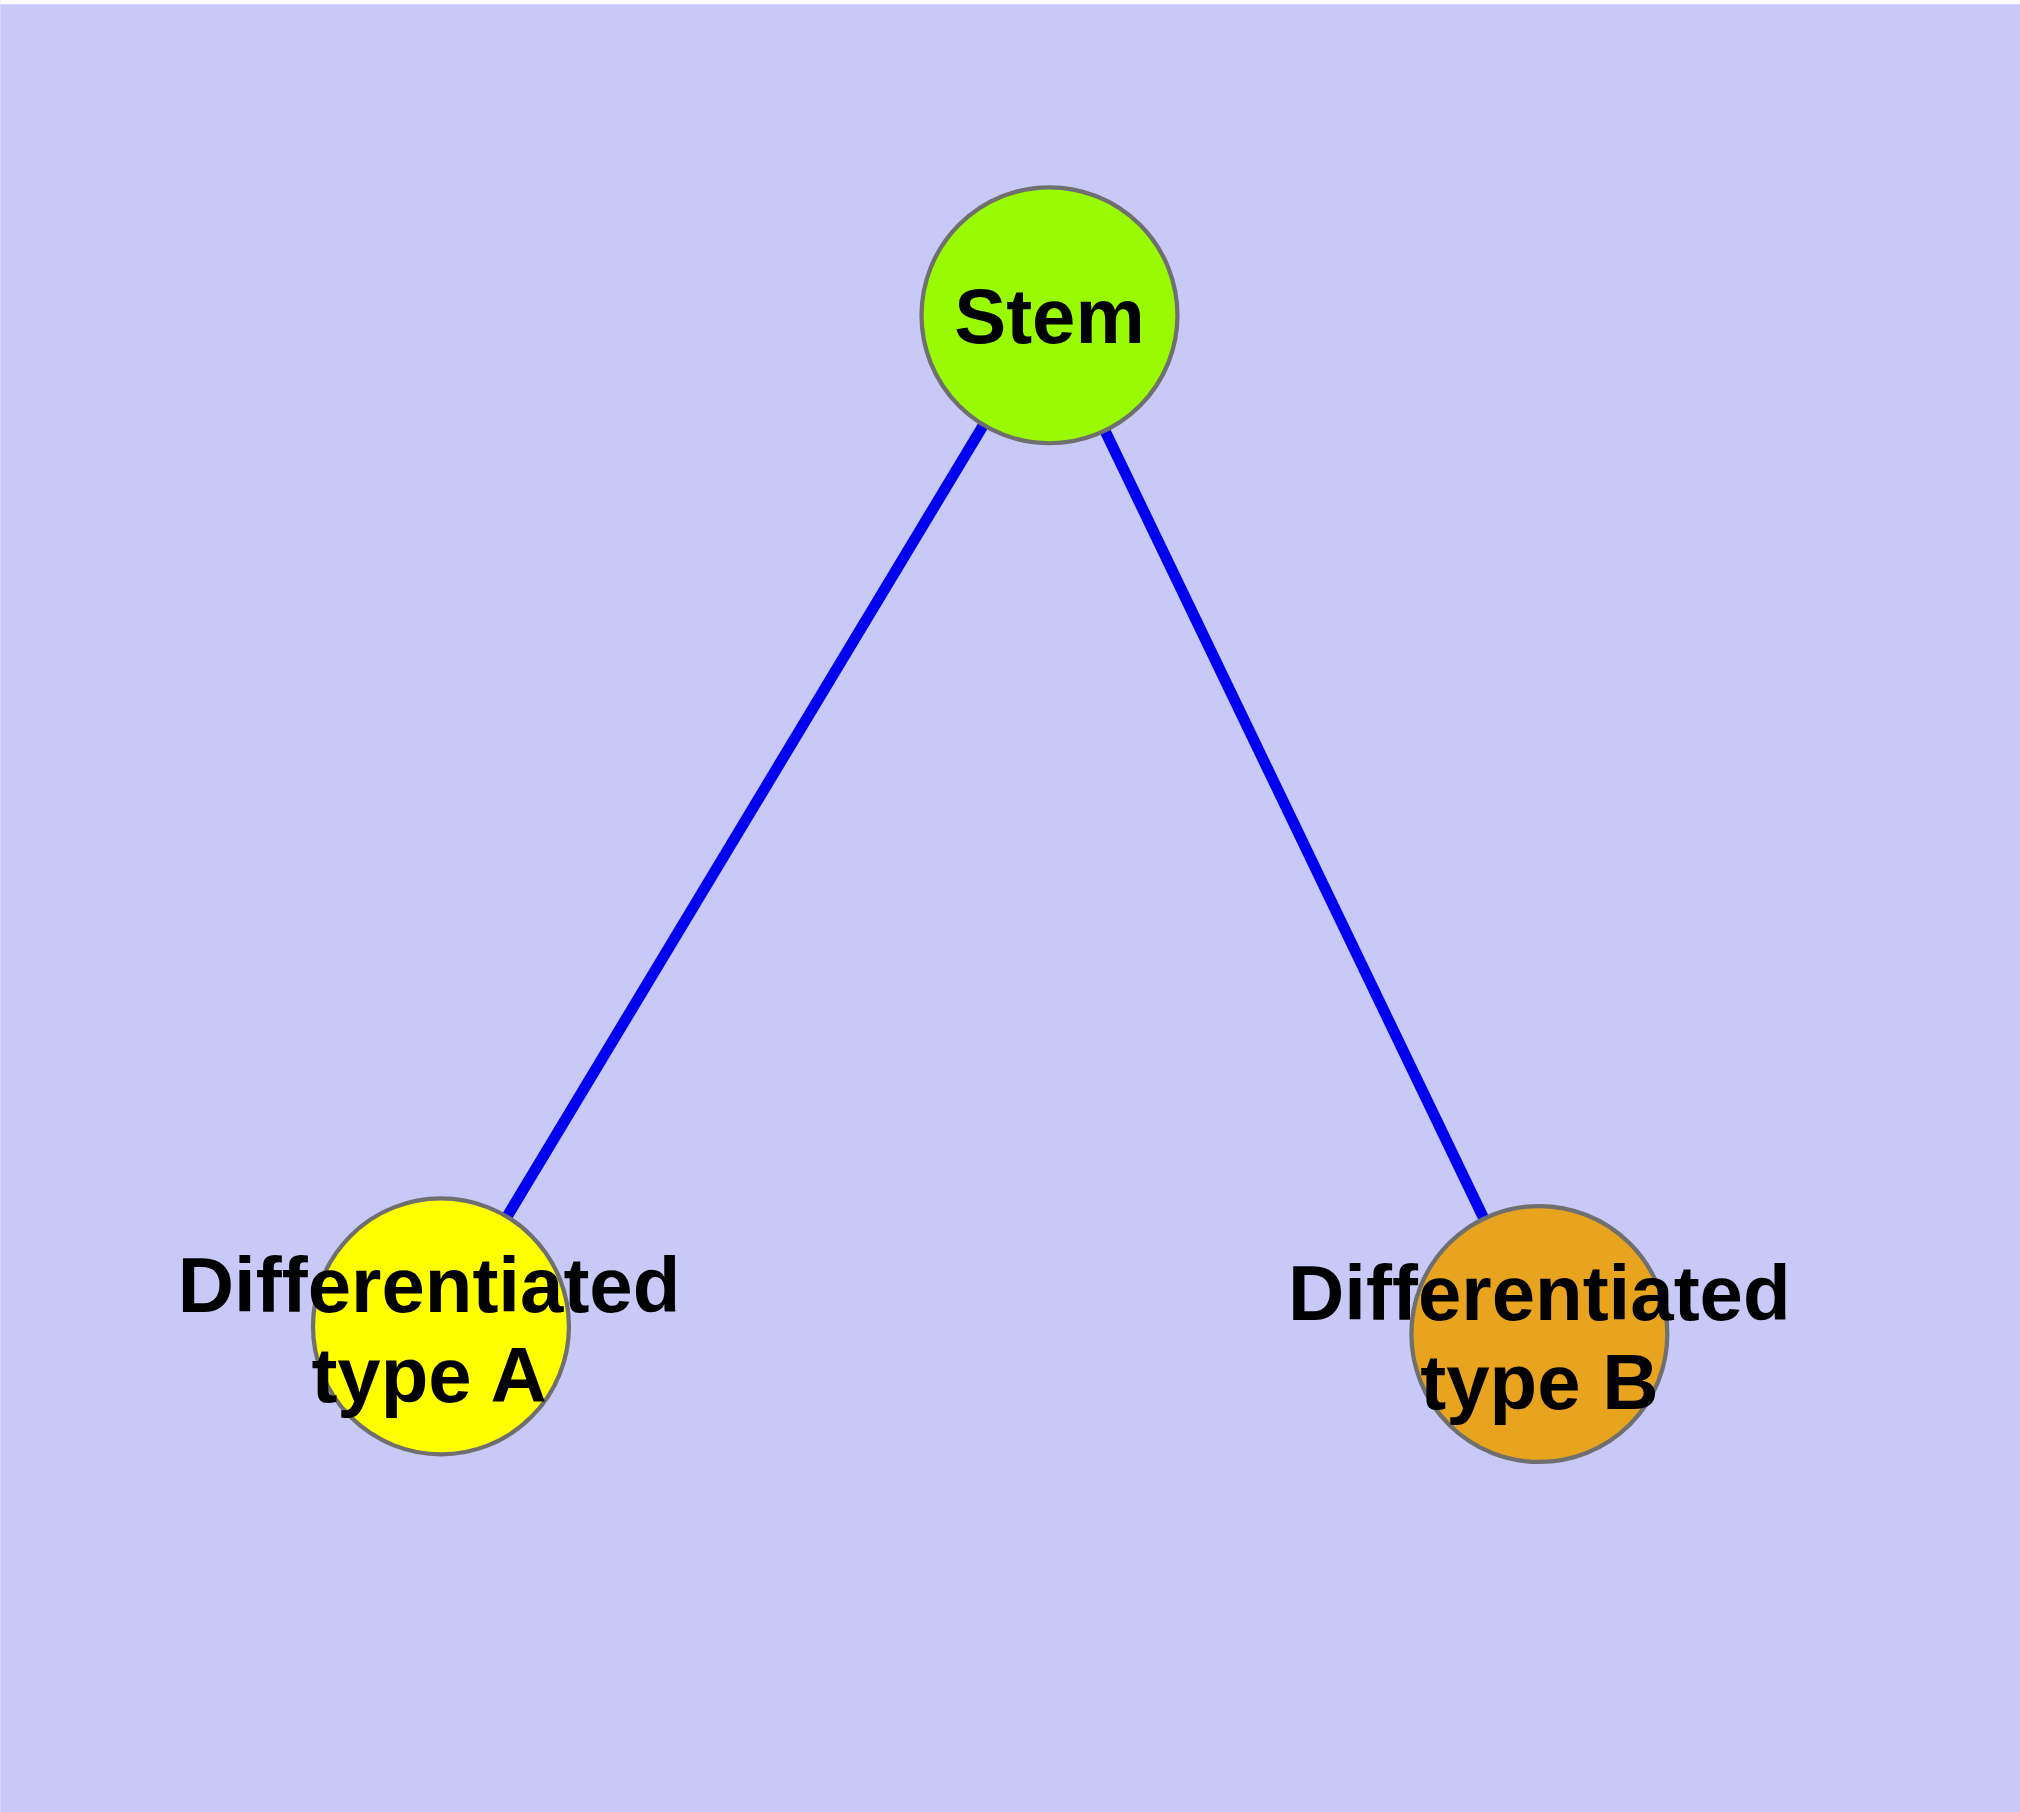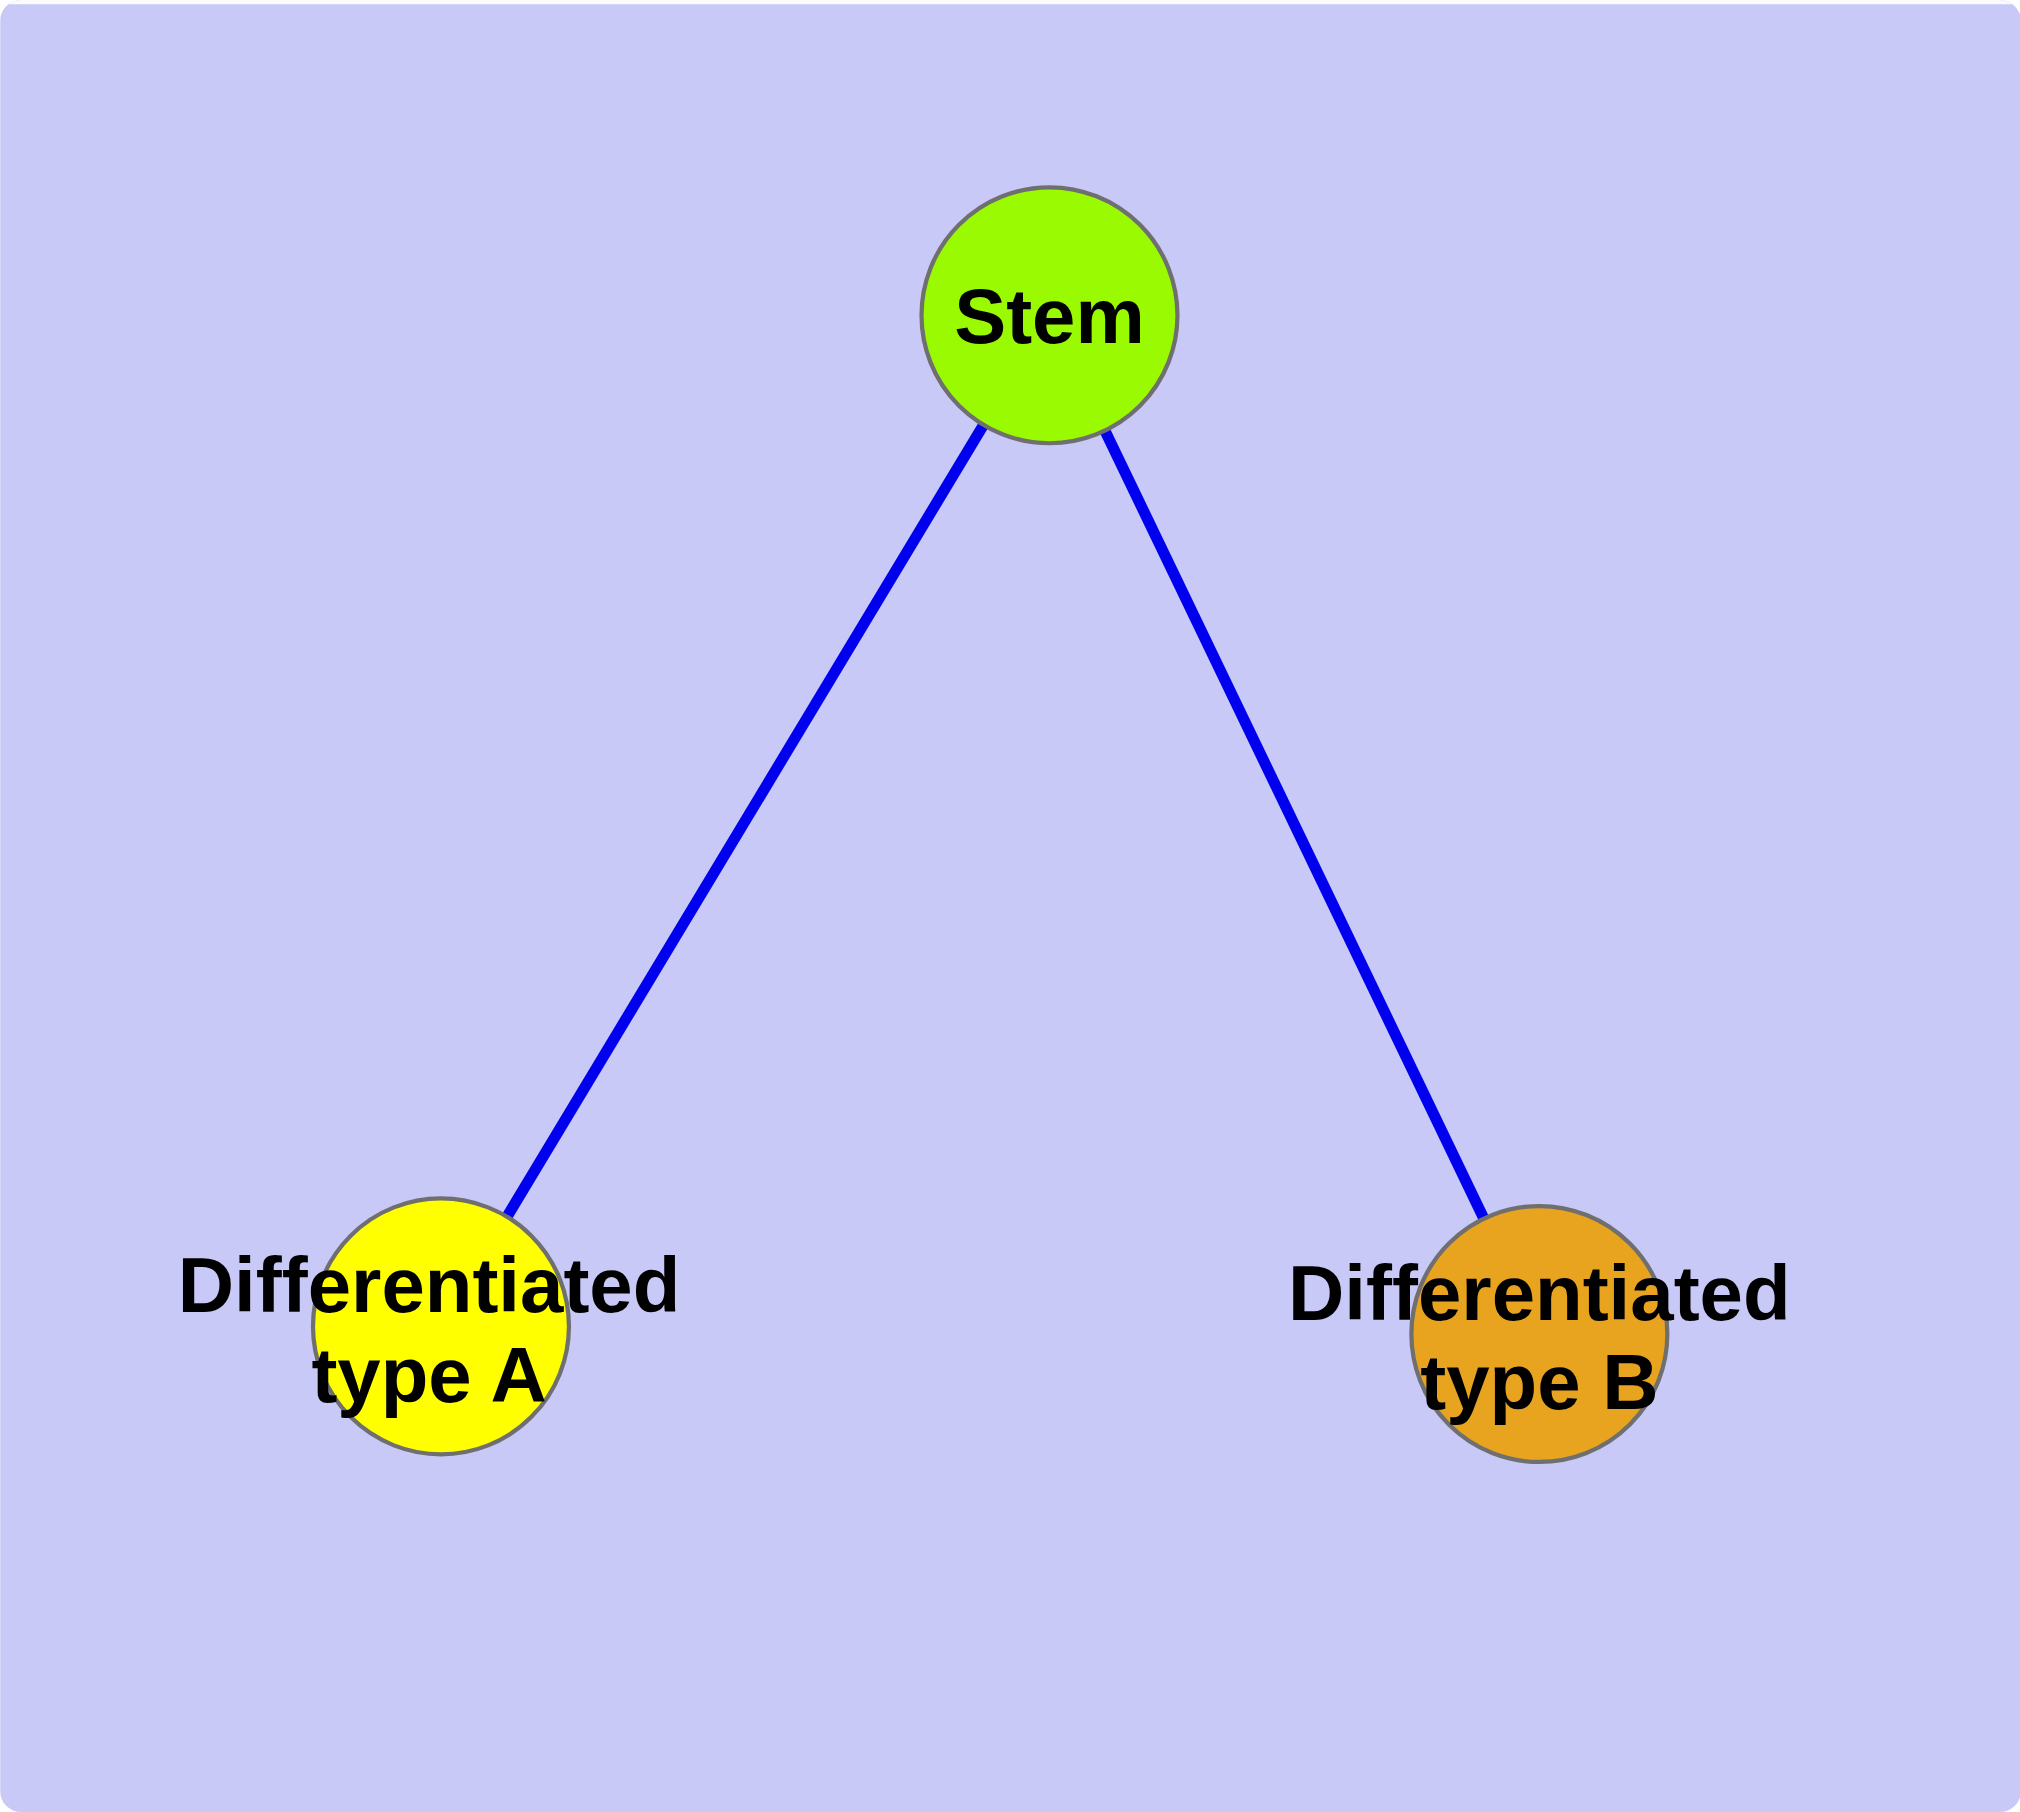--- a/index.html
+++ b/index.html
@@ -6,21 +6,20 @@
     margin: 0;
     padding: 0;
     background: #ffffff;
   }
   .canvas-wrap {
     position: relative;
     width: 2021px;
     height: 1812px;
     overflow: hidden;
     font-family: "Liberation Sans", sans-serif;
-    border-radius: 21px;
   }
   svg {
     display: block;
   }
   .node-label {
     font-family: "Liberation Sans", sans-serif;
     font-weight: bold;
     font-size: 92px;
     fill: #000000;
     text-anchor: middle;

